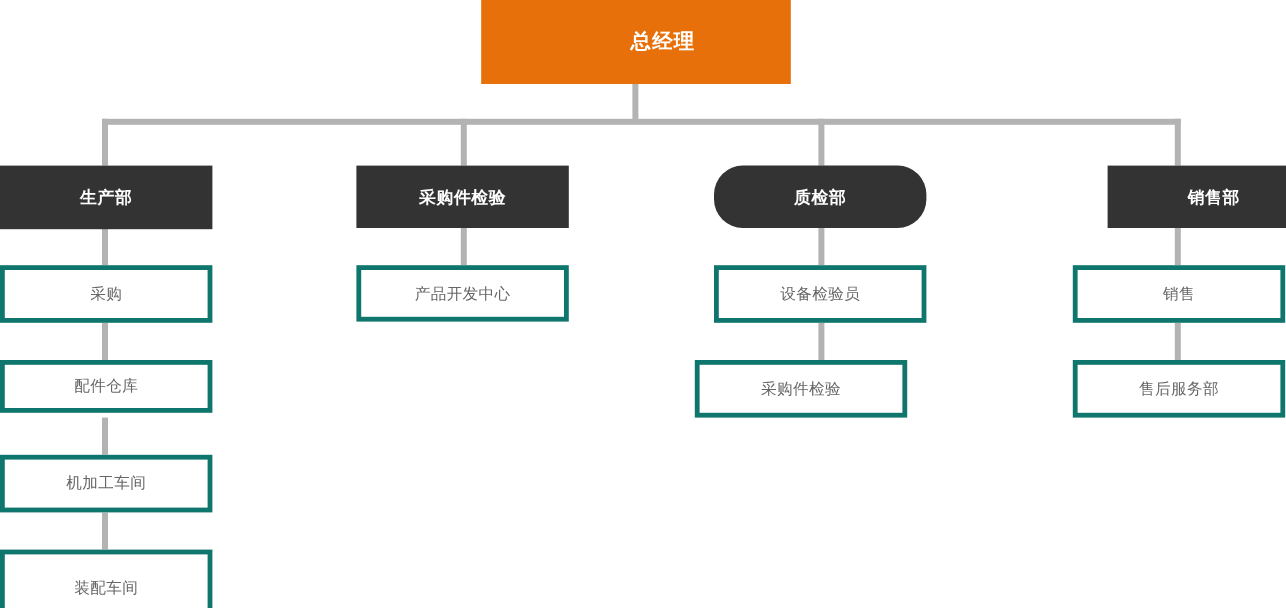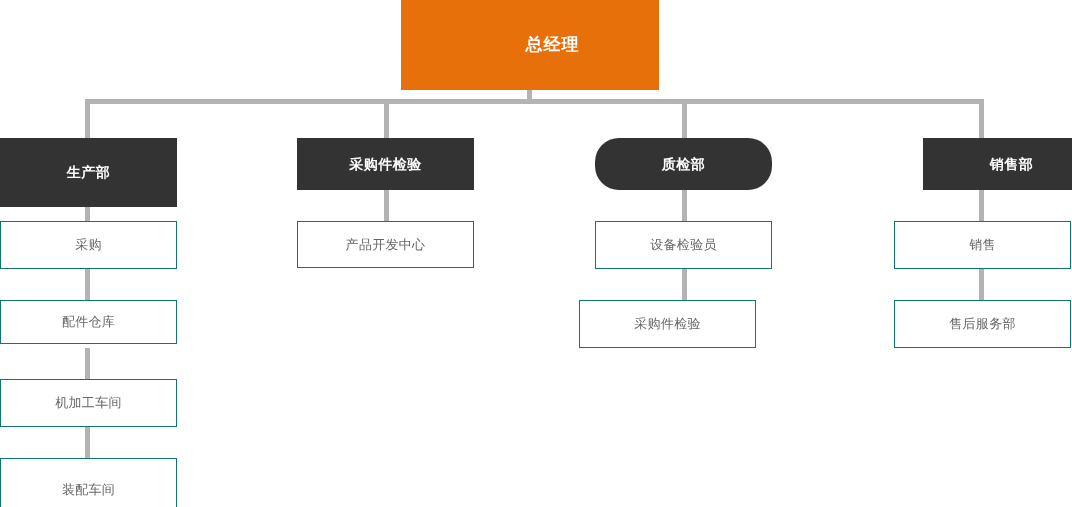--- a/index.html
+++ b/index.html
@@ -47,21 +47,21 @@
     background: #333333;
     color: #ffffff;
     font-size: 14px;
     font-weight: bold;
     letter-spacing: 0.5px;
   }
 
   .node-leaf {
     background: #ffffff;
     color: #666666;
-    border: 1px solid #0f766e;
+    border: 4px solid #0f766e;
     font-size: 13px;
     font-weight: normal;
     letter-spacing: 0.3px;
   }
 </style>
 </head>
 <body>
 
 <div id="chart-canvas">
 
@@ -80,23 +80,23 @@
   <div class="conn" style="left:85px; top:427px; width:5px; height:31px;"></div>
 
   <div class="conn" style="left:384px; top:190px; width:5px; height:31px;"></div>
 
   <div class="conn" style="left:682px; top:190px; width:5px; height:31px;"></div>
   <div class="conn" style="left:682px; top:269px; width:5px; height:31px;"></div>
 
   <div class="conn" style="left:979px; top:190px; width:5px; height:31px;"></div>
   <div class="conn" style="left:979px; top:269px; width:5px; height:31px;"></div>
 
-  <div class="node node-root" style="left:401px; top:0px; width:258px; height:90px;padding-left:45px;">总经理</div>
+  <div class="node node-root" style="left:401px; top:0px; width:258px; height:70px;padding-left:45px;">总经理</div>
 
-  <div class="node node-dept" style="left:0px; top:138px; width:177px; height:69px;">生产部</div>
+  <div class="node node-dept" style="left:0px; top:138px; width:177px; height:53px;">生产部</div>
   <div class="node node-dept" style="left:297px; top:138px; width:177px; height:52px;">采购件检验</div>
   <div class="node node-dept" style="left:595px; top:138px; width:177px; height:52px;border-radius:24px;">质检部</div>
   <div class="node node-dept" style="left:894px; top:138px; width:177px; height:52px;margin-left:29px;">销售部</div>
 
   <div class="node node-leaf" style="left:0px; top:221px; width:177px; height:48px;">采购</div>
   <div class="node node-leaf" style="left:0px; top:300px; width:177px; height:44px;">配件仓库</div>
   <div class="node node-leaf" style="left:0px; top:379px; width:177px; height:48px;">机加工车间</div>
   <div class="node node-leaf" style="left:0px; top:458px; width:177px; height:64px;">装配车间</div>
 
   <div class="node node-leaf" style="left:297px; top:221px; width:177px; height:47px;">产品开发中心</div>

